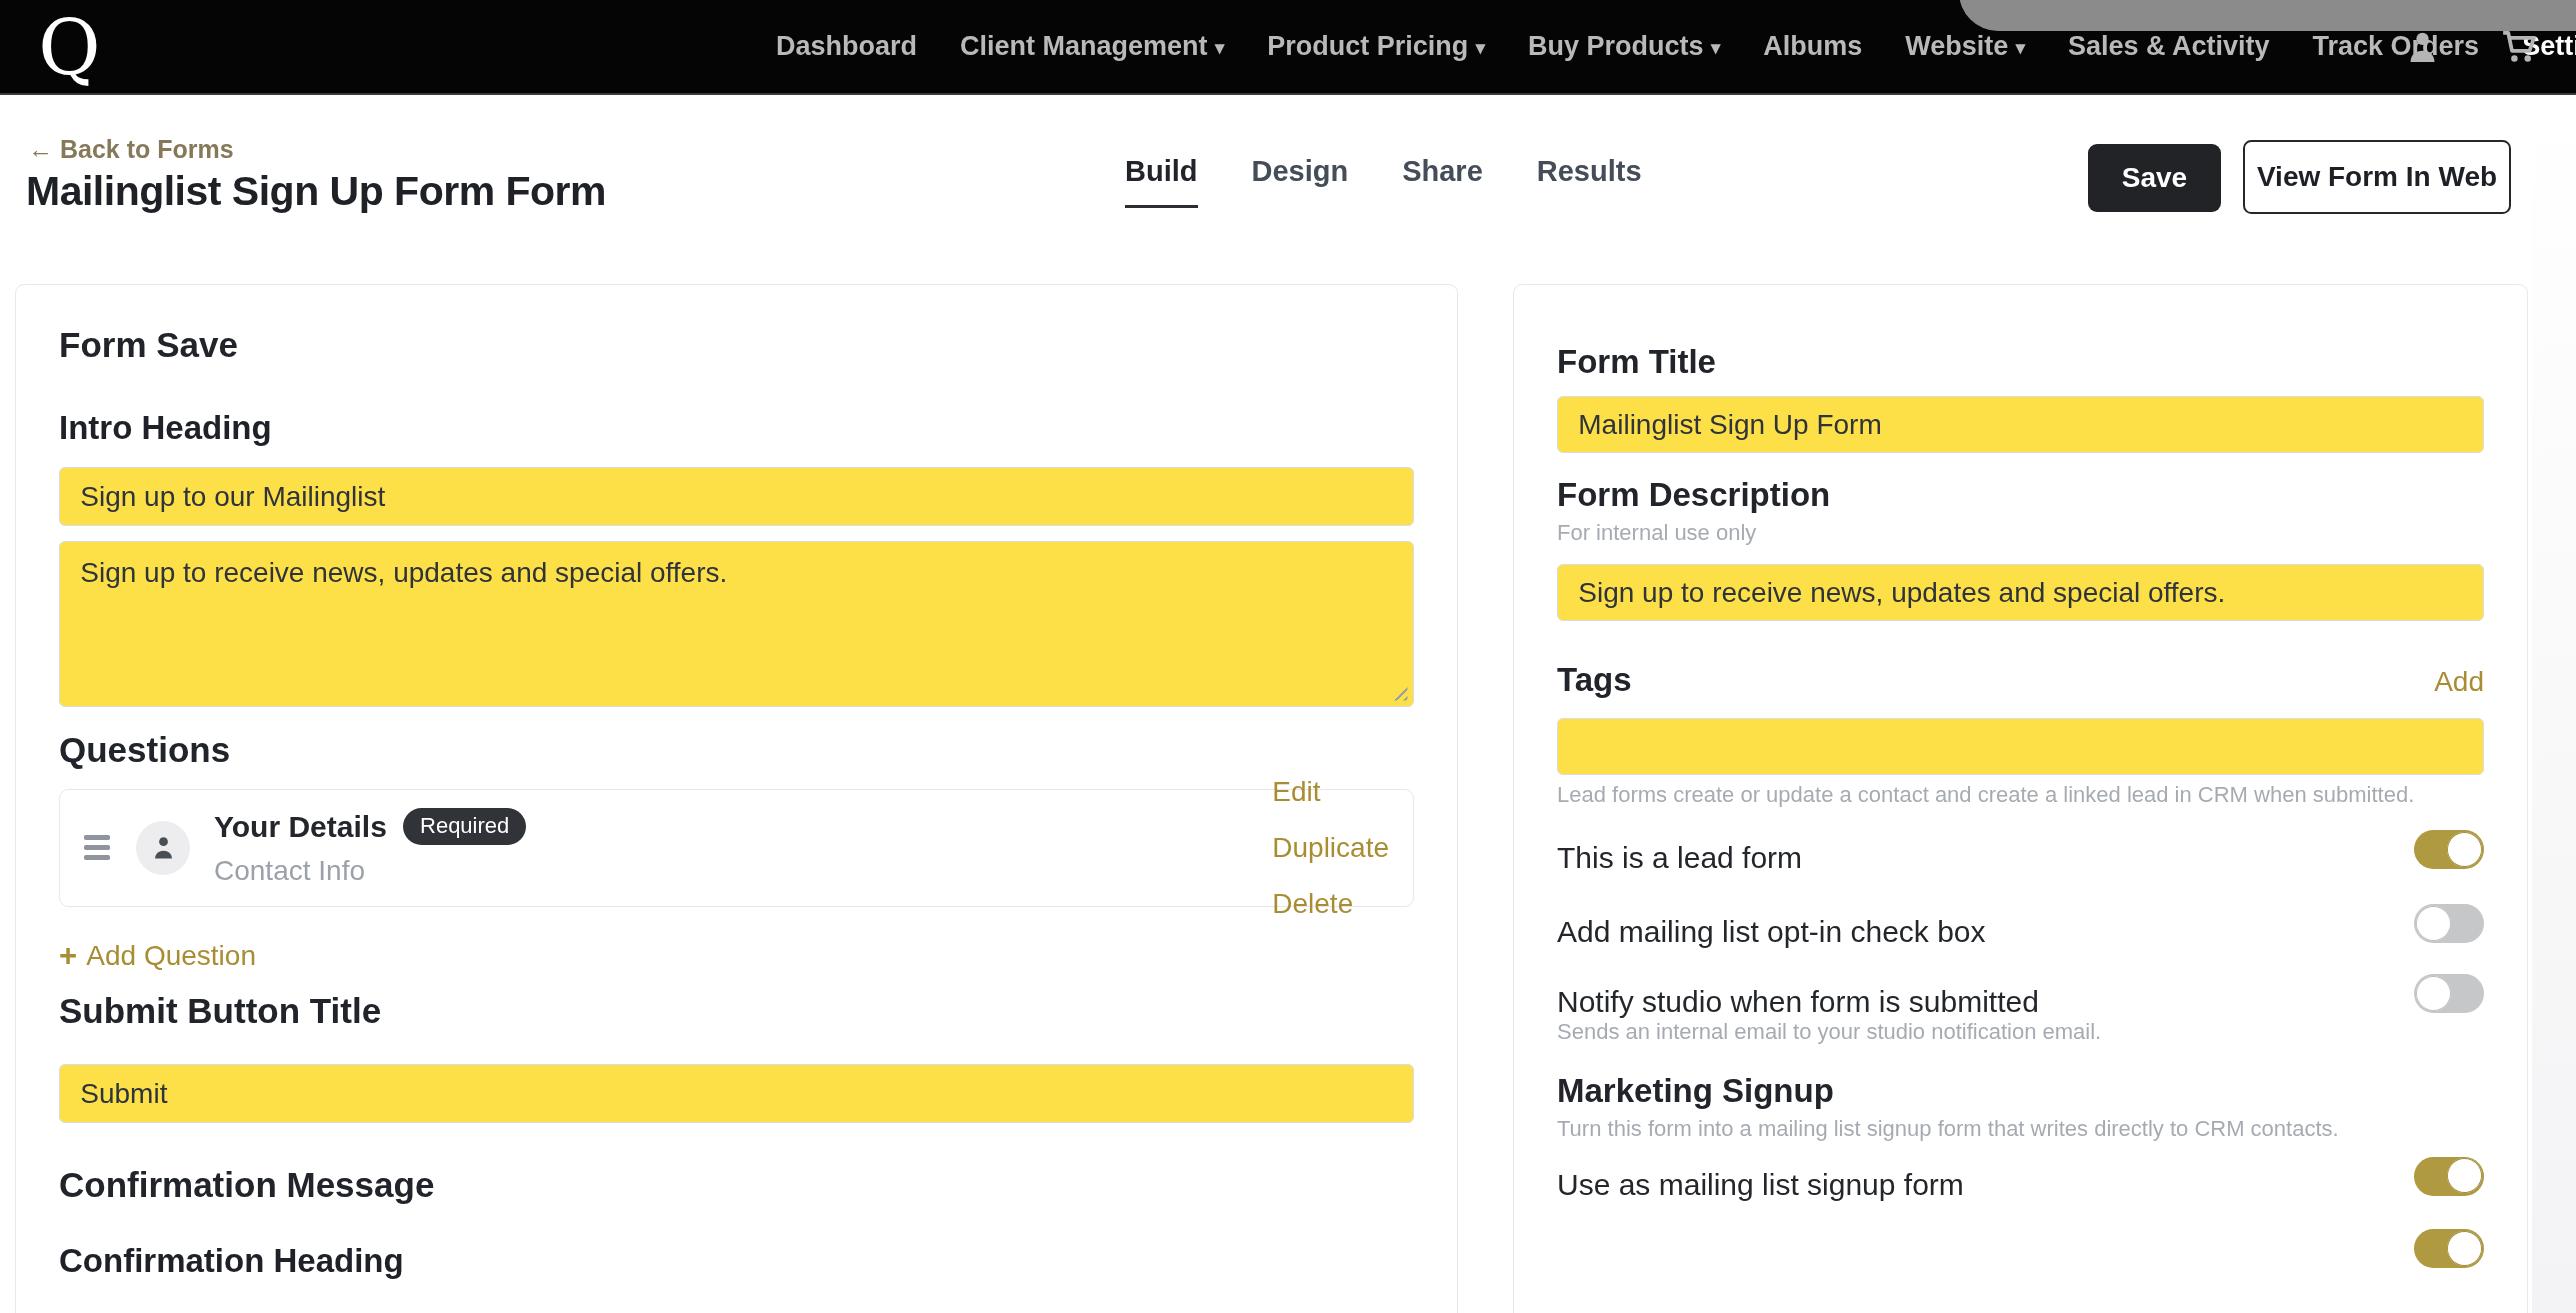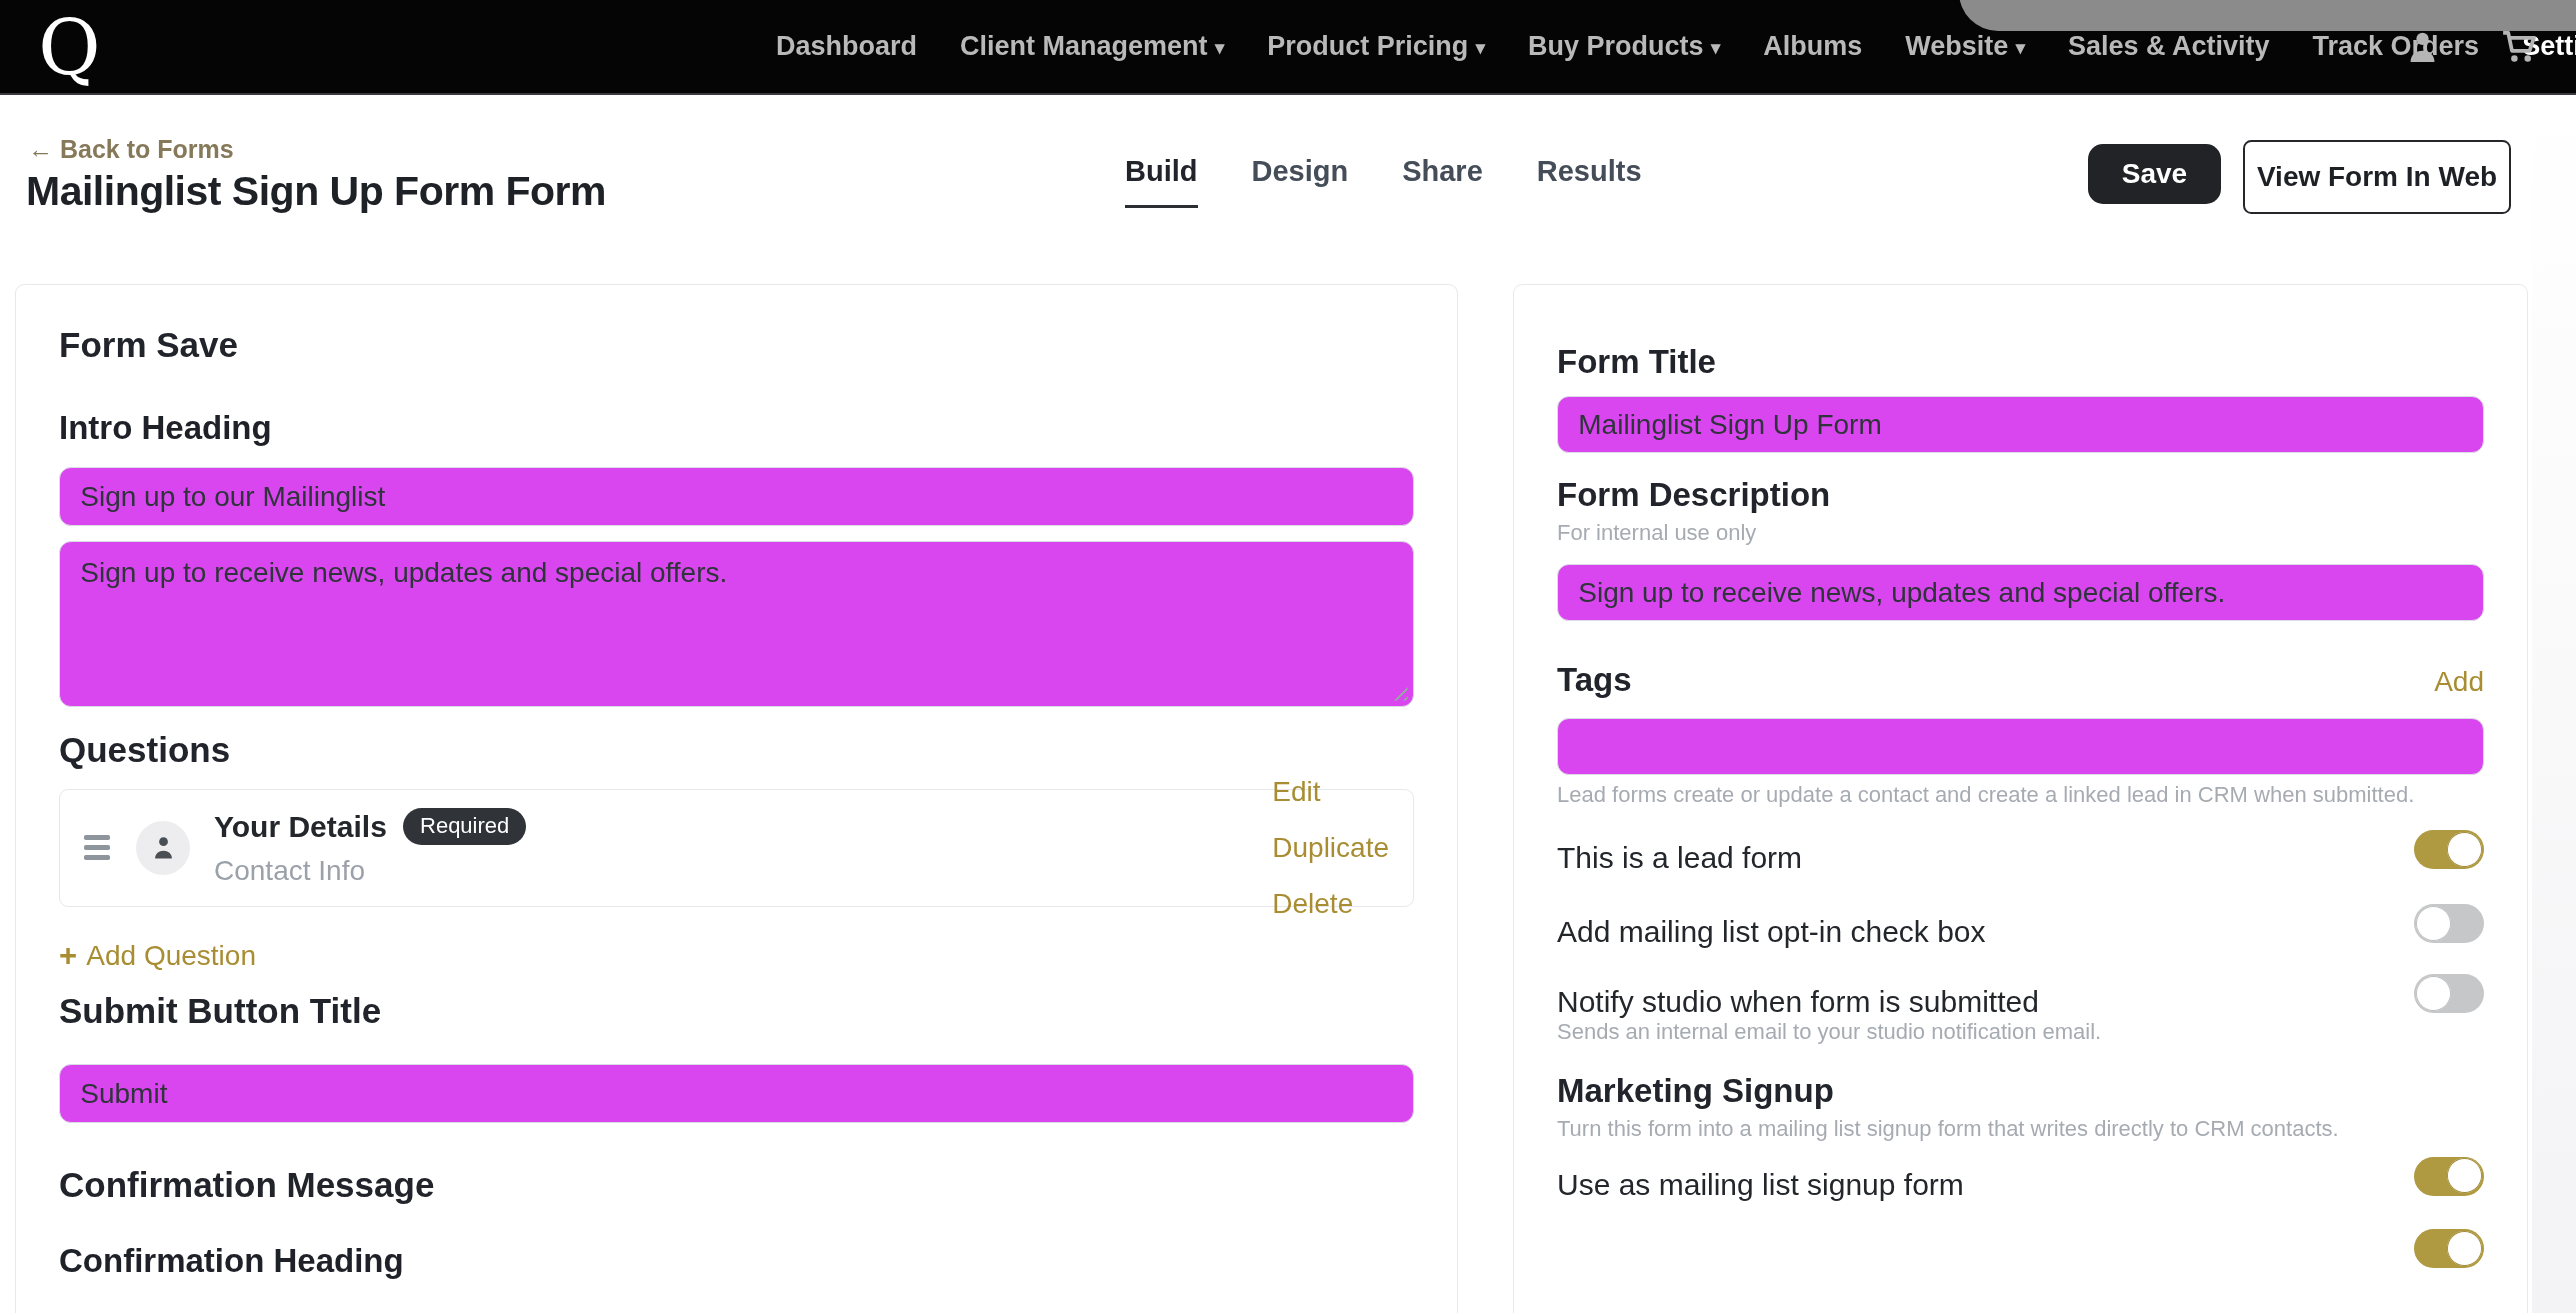--- a/index.html
+++ b/index.html
@@ -24,42 +24,42 @@
                   background:#8b8b8b; border-radius:0 0 0 39px; z-index:5; }
 
   
   .back-link { position:absolute; left:28px; top:135px; font-size:25px; font-weight:700;
                color:#86795a; cursor:pointer; }
   .page-title { position:absolute; left:26px; top:168px; font-size:41px; font-weight:700;
                 color:#1e2126; letter-spacing:-0.5px; }
   .tabs { position:absolute; left:1125px; top:155px; display:flex; gap:54px; }
   .tab { font-size:29px; font-weight:700; color:#454d59; padding-bottom:16.6px; cursor:pointer; }
   .tab.active { color:#21242b; border-bottom:3.7px solid #2b2e33; }
-  .btn-save { position:absolute; left:2088px; top:144px; width:133px; height:60px;
+  .btn-save { position:absolute; left:2088px; top:144px; width:133px; height:68px;
               background:#222326; color:#ffffff; font-size:28px; font-weight:700;
-              border:none; border-radius:15px; cursor:pointer; font-family:inherit; }
+              border:none; border-radius:9px; cursor:pointer; font-family:inherit; }
   .btn-view { position:absolute; left:2243px; top:140px; width:268px; height:74px;
               background:#ffffff; color:#1d2024; font-size:28px; font-weight:700;
               border:2.8px solid #24262a; border-radius:8.3px; cursor:pointer; font-family:inherit; }
 
   
   .card { position:absolute; top:284px; background:#ffffff; border:1.8px solid #e6e8ec;
           border-radius:9.2px; }
   .card-left  { left:15px;   width:1443px; height:1155px; padding:39px 43px; }
   .card-right { left:1513px; width:1015px; height:1155px; padding:57px 43px; }
   .right-strip { position:absolute; left:2532px; top:95px; width:44px; height:1219px;
                  background:linear-gradient(180deg,#ffffff, #f3f3f5); }
 
   h2.sec { font-size:35px; font-weight:700; color:#21242a; line-height:41px; }
   .card-right h2.sec { font-size:33px; line-height:39px; }
   .field-label { display:block; font-size:33px; font-weight:700; color:#1e2127; line-height:30px; }
   .hint { font-size:22px; color:#a6abb2; line-height:26px; }
 
-  input.text, textarea.text { width:100%; border:1.8px solid #d9dde3; border-radius:12px;
-        font-size:28px; color:#2f343b; font-family:inherit; background:#d946ef; outline:none; }
+  input.text, textarea.text { width:100%; border:1.8px solid #d9dde3; border-radius:6px;
+        font-size:28px; color:#2f343b; font-family:inherit; background:#fde047; outline:none; }
   input.text { height:59px; padding:0 20.3px; }
   .card-right input.text { height:57px; }
   .ta-wrap { position:relative; margin-top:15px; }
   textarea.text { height:166px; padding:15px 20.3px; resize:none; display:block; }
   .ta-wrap::after { content:""; position:absolute; right:6.5px; bottom:6.5px; width:15px; height:15px;
         background:repeating-linear-gradient(135deg, transparent 0 4.6px, #9aa0a6 4.6px 6.5px);
         clip-path:polygon(100% 0, 0 100%, 100% 100%); }
 
   
   .ml-label1 { margin-top:48px; } .mi-1 { margin-top:24px; }

